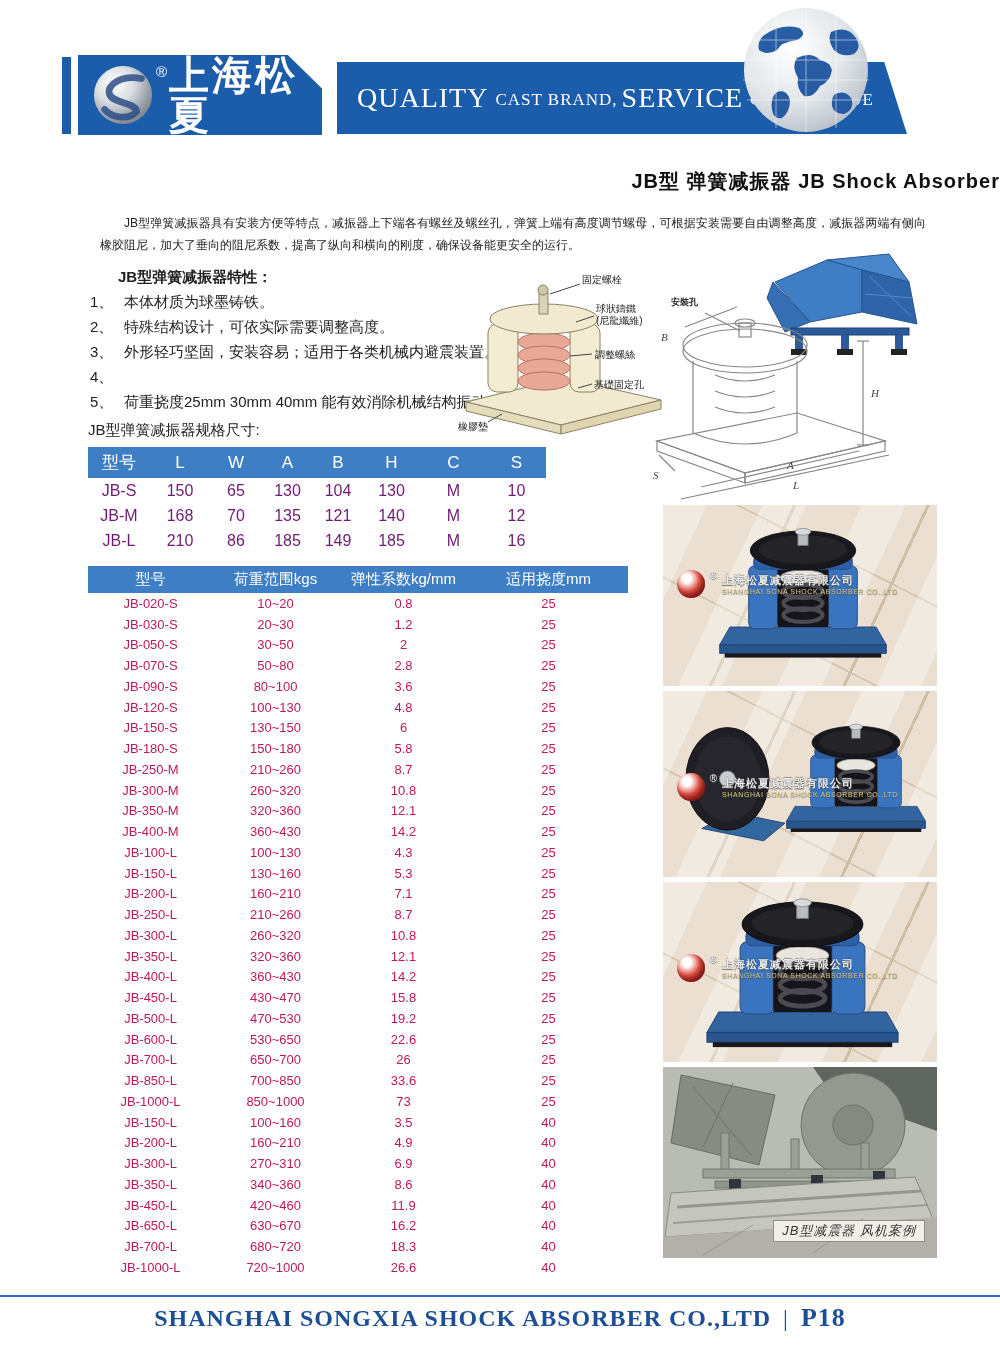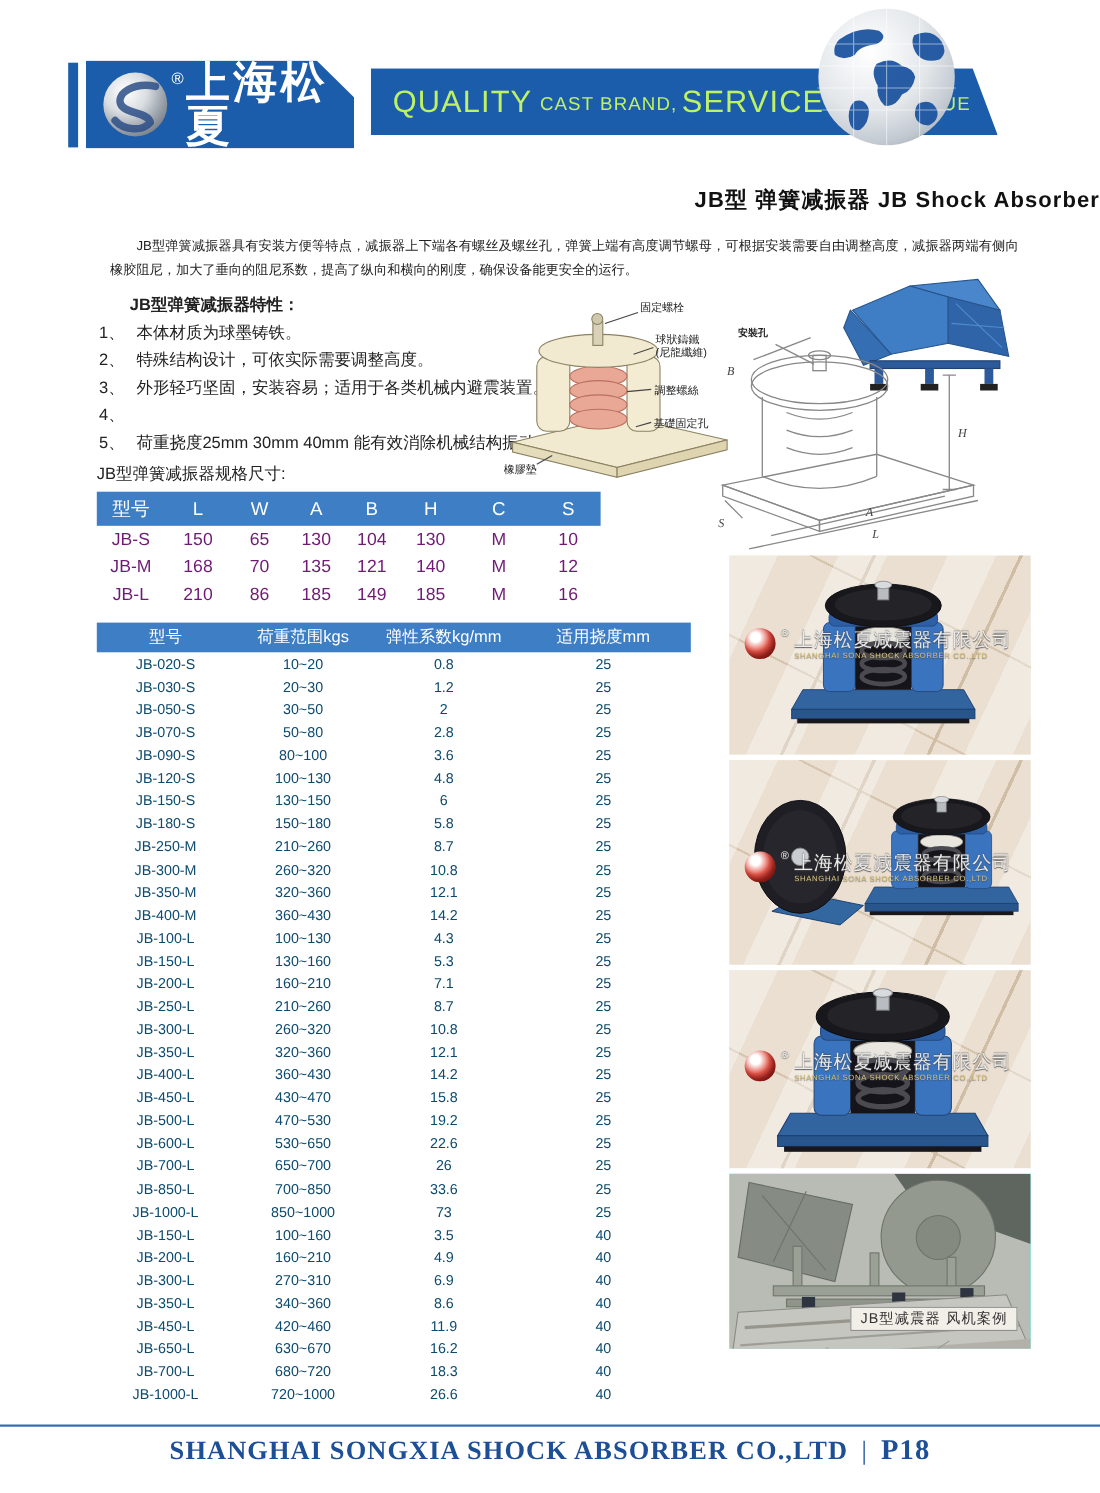--- a/index.html
+++ b/index.html
@@ -12,23 +12,23 @@
   body{background:#fff;font-family:"Liberation Sans",sans-serif;}
   .page{position:relative;width:1000px;height:1357px;background:#fff;overflow:hidden;}
 
   
   .stripe{position:absolute;left:62px;top:57px;width:9px;height:77px;background:var(--banner-blue);}
   .logo-panel{position:absolute;left:78px;top:55px;width:244px;height:80px;background:var(--banner-blue);
     clip-path:polygon(0 0,86% 0,100% 42%,100% 100%,0 100%);display:flex;align-items:center;}
   .sphere{width:62px;height:62px;margin-left:14px;flex:none;}
   .reg{color:#fff;font-size:15px;align-self:flex-start;margin:8px 2px 0 2px;}
   .brand{color:#fff;font-size:40px;font-weight:bold;letter-spacing:3px;line-height:1;}
-  .main-banner{position:absolute;left:337px;top:62px;width:570px;height:61px;background:var(--banner-blue);
+  .main-banner{position:absolute;left:337px;top:62px;width:570px;height:72px;background:var(--banner-blue);
     clip-path:polygon(0 0,96% 0,100% 100%,0 100%);display:flex;align-items:center;padding-left:20px;
-    font-family:Liberation Sans, sans-serif;color:#bef264;white-space:nowrap;}
+    font-family:Liberation Serif, serif;color:#ffffff;white-space:nowrap;}
   .tg-big{font-size:28px;letter-spacing:1px;}
   .tg-small{font-size:17px;margin:4px 4px 0 7px;letter-spacing:1px;}
   .globe{position:absolute;left:737px;top:6px;width:138px;height:130px;}
 
   
   .title{position:absolute;left:0;top:168px;width:100%;text-align:right;font-size:20px;font-weight:600;
     color:#111;letter-spacing:1px;}
   .intro{position:absolute;left:100px;top:212px;width:826px;font-size:12px;line-height:1.85;color:#222;
     text-indent:2em;text-align:justify;}
   .feat-head{position:absolute;left:118px;top:268px;font-size:15px;font-weight:600;color:#222;}
@@ -49,40 +49,40 @@
   .table{position:absolute;}
   .t1{left:88px;top:447px;width:458px;}
   .t2{left:88px;top:566px;width:540px;}
   .thead,.trow{display:grid;}
   .t1 .thead,.t1 .trow{grid-template-columns:62px 60px 52px 51px 50px 57px 67px 59px;}
   .t2 .thead,.t2 .trow{grid-template-columns:125px 125px 131px 159px;}
   .thead{background:var(--table-header-blue);color:#fff;}
   .t1 .thead{height:31px;font-size:17px;}
   .t1 .trow{height:25px;font-size:16px;color:#701a75;}
   .t2 .thead{height:27px;font-size:15px;}
-  .t2 .trow{height:20.75px;font-size:13px;color:#0c4a6e;}
+  .t2 .trow{height:20.75px;font-size:13px;color:#be185d;}
   .tcell{display:flex;align-items:center;justify-content:center;overflow:hidden;white-space:nowrap;}
 
   
   .photos{position:absolute;left:663px;top:505px;width:274px;display:flex;flex-direction:column;gap:5px;}
   .photo{position:relative;width:274px;overflow:hidden;
     background-color:#eadfd1;
     background-image:
       repeating-linear-gradient(115deg,rgba(255,255,255,.35) 0 40px,rgba(0,0,0,0) 40px 90px),
       repeating-linear-gradient(115deg,transparent 0 118px,#cfbda6 118px 121px),
       repeating-linear-gradient(27deg,transparent 0 96px,#d6c6b0 96px 98px);}
   .p1{height:181px;}.p2{height:186px;}.p3{height:180px;}
-  .p4{height:159px;background:#5eead4;background-image:none;}
+  .p4{height:191px;background:#be185d;background-image:none;font-style:italic;}
   .abs-img{position:absolute;}
   .wm{position:absolute;left:5%;display:flex;align-items:center;gap:5px;}
   .wm-sphere{width:28px;height:28px;border-radius:50%;flex:none;
     background:radial-gradient(circle at 35% 30%,#fff 0 16%,#e2564a 48%,#9c1f18 88%);
     box-shadow:inset -3px -4px 5px rgba(90,0,0,.55);}
   .wm-reg{color:#eee;font-size:10px;align-self:flex-start;text-shadow:0 1px 1px #555;}
-  .wm-zh{font-size:17px;font-weight:normal;color:rgba(242,242,242,.95);letter-spacing:1px;white-space:nowrap;
+  .wm-zh{font-size:11px;font-weight:bold;color:rgba(242,242,242,.95);letter-spacing:1px;white-space:nowrap;
     text-shadow:0 1px 1px rgba(70,70,70,.9),0 -1px 1px rgba(70,70,70,.5);}
   .wm-en{font-size:7px;color:#d9c27a;letter-spacing:.6px;white-space:nowrap;text-shadow:0 1px 1px rgba(70,70,70,.8);}
   .case-label{position:absolute;right:12px;bottom:16px;background:#f2efe8;border:1px solid #8f8f8f;
     color:#333;font-size:13px;padding:1px 8px;letter-spacing:1px;white-space:nowrap;}
 
   
   .footer-line{position:absolute;left:0;top:1295px;width:1000px;height:2px;background:var(--footer-line);}
   .footer{position:absolute;left:0;top:1303px;width:100%;text-align:center;
     font-family:"Liberation Serif",serif;font-weight:bold;font-size:24px;color:var(--footer-blue);letter-spacing:1px;}
   .fsep{margin:0 12px;font-weight:normal;}

